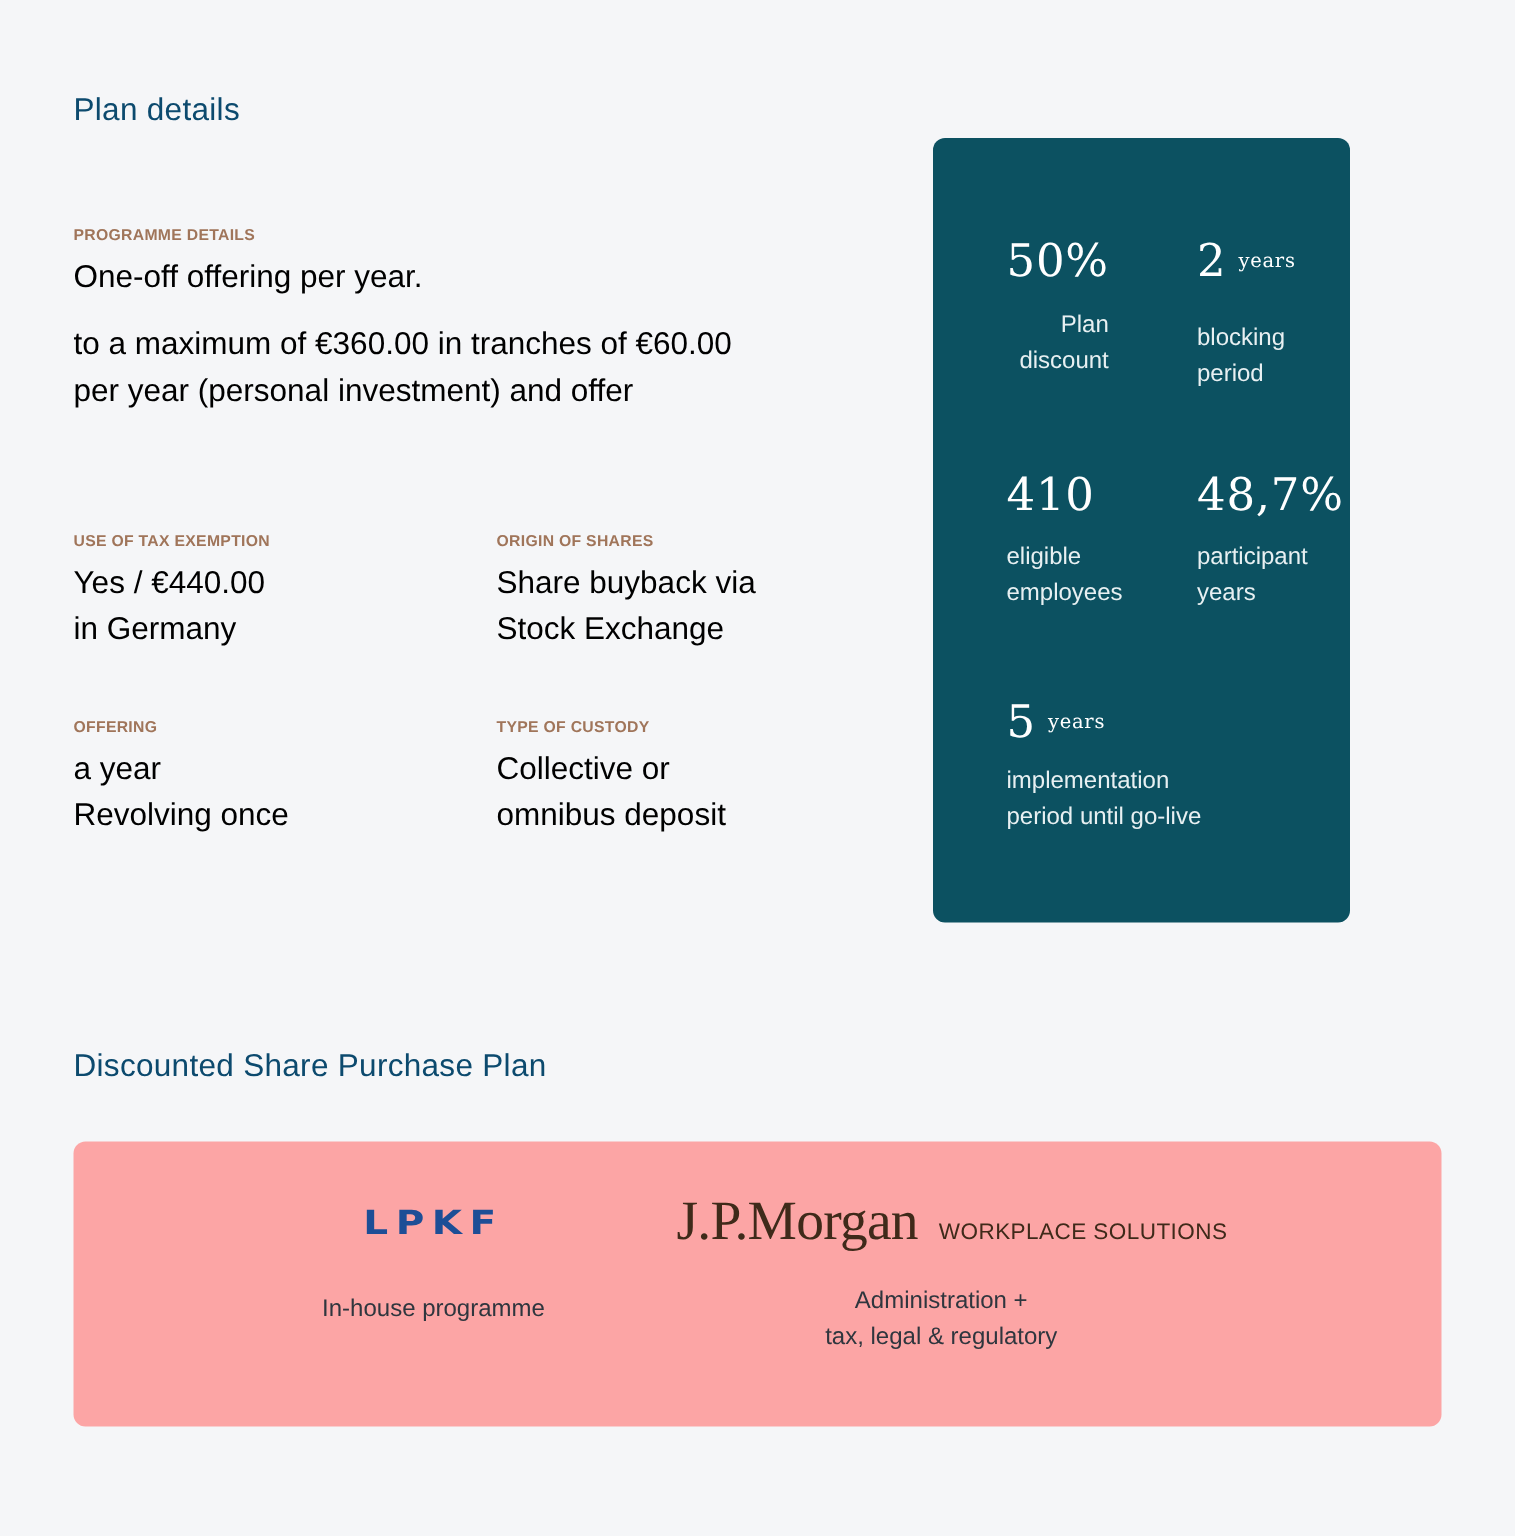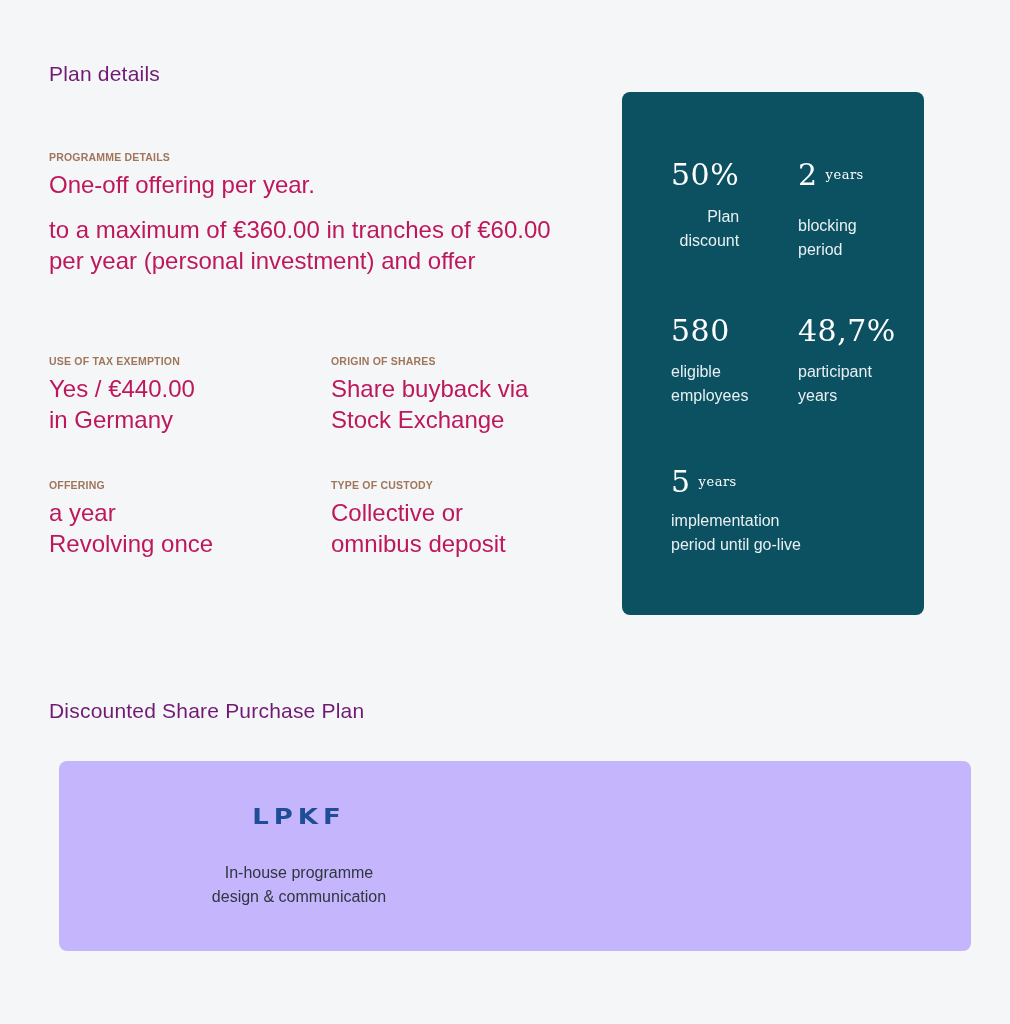--- a/index.html
+++ b/index.html
@@ -7,43 +7,43 @@
       width: 1010px; height: 1024px;
       background: #f5f6f8;
       font-family: "Liberation Sans", "DejaVu Sans", sans-serif;
       color: #2c343d;
       position: relative;
       overflow: hidden;
     }
     .page { position: absolute; inset: 0; border-radius: 8px; background: #f5f6f8; }
     .section-title {
       position: absolute; left: 49px;
-      font-size: 21px; color: #701a75; font-weight: 400; letter-spacing: 0.2px;
+      font-size: 21px; color: #0c4a6e; font-weight: 400; letter-spacing: 0.2px;
       margin: 0;
     }
     .eyebrow {
       font-size: 10.5px; font-weight: 700; color: #a0755a; letter-spacing: 0.2px;
       text-transform: uppercase; margin: 0 0 6px 0;
     }
-    .value-lg { font-size: 24px; line-height: 31px; color: #be185d; margin: 0; }
+    .value-lg { font-size: 21px; line-height: 31px; color: #000000; margin: 0; }
     .block { position: absolute; }
     .stats-card {
-      position: absolute; left: 622px; top: 92px; width: 302px; height: 523px;
+      position: absolute; left: 622px; top: 92px; width: 278px; height: 523px;
       background: #0c5161; border-radius: 8px; text-decoration: underline;
     }
     .stat { position: absolute; color: #ffffff; }
     .stat-num {
       font-family: "DejaVu Serif", "Liberation Serif", serif;
       font-size: 30px; font-weight: 400; line-height: 1; letter-spacing: 0.5px;
     }
     .stat-unit { font-size: 13px; margin-left: 8px; vertical-align: 6px; }
     .stat-label { font-size: 16px; line-height: 24px; margin-top: 12px; color: #e8f0f2; }
     .partner-card {
-      position: absolute; left: 59px; top: 761px; width: 912px; height: 190px;
-      background: #c4b5fd; border-radius: 8px;
+      position: absolute; left: 49px; top: 761px; width: 912px; height: 190px;
+      background: #fca5a5; border-radius: 8px;
     }
     .partner { position: absolute; text-align: center; }
     .partner-desc { font-size: 16px; line-height: 24px; color: #2f363e; }
     .lpkf-logo {
       font-family: "DejaVu Sans", sans-serif; font-weight: 700; font-size: 26px;
       color: #1d4e96; letter-spacing: 5px; transform: scaleY(0.85);
     }
     .jpm-logo { display: flex; align-items: baseline; gap: 14px; color: #3f2a1a; }
     .jpm-name { font-family: "Liberation Serif", "DejaVu Serif", serif; font-size: 37px; letter-spacing: -0.5px; }
     .jpm-sub { font-size: 15px; letter-spacing: 0.3px; font-weight: 400; }
@@ -94,21 +94,21 @@
       </div>
     </div>
     <div class="stat" style="left:176px; top:68px;">
       <div class="stat-num"><span>2</span><span class="stat-unit">years</span></div>
       <div class="stat-label" style="margin-top:24px;">
         <div>blocking</div>
         <div>period</div>
       </div>
     </div>
     <div class="stat" style="left:49px; top:224px;">
-      <div class="stat-num">580</div>
+      <div class="stat-num">410</div>
       <div class="stat-label" style="margin-top:14px;">
         <div>eligible</div>
         <div>employees</div>
       </div>
     </div>
     <div class="stat" style="left:176px; top:224px;">
       <div class="stat-num">48,7%</div>
       <div class="stat-label" style="margin-top:14px;">
         <div>participant</div>
         <div>years</div>
@@ -123,18 +123,27 @@
     </div>
   </div>
 
   <h2 class="section-title" style="top:699px;">Discounted Share Purchase Plan</h2>
 
   <div class="partner-card">
     <div class="partner" style="left:130px; top:40px; width:220px;">
       <div class="lpkf-logo">LPKF</div>
       <div class="partner-desc" style="margin-top:30px;">
         <div>In-house programme</div>
-        <div>design &amp; communication</div>
+      </div>
+    </div>
+    <div class="partner" style="left:402px; top:32px; width:375px;">
+      <div class="jpm-logo">
+        <span class="jpm-name">J.P.Morgan</span>
+        <span class="jpm-sub">WORKPLACE SOLUTIONS</span>
+      </div>
+      <div class="partner-desc" style="margin-top:20px; margin-left:-22px;">
+        <div>Administration +</div>
+        <div>tax, legal &amp; regulatory</div>
       </div>
     </div>
   </div>
 
 </div>
 
 </body></html>

